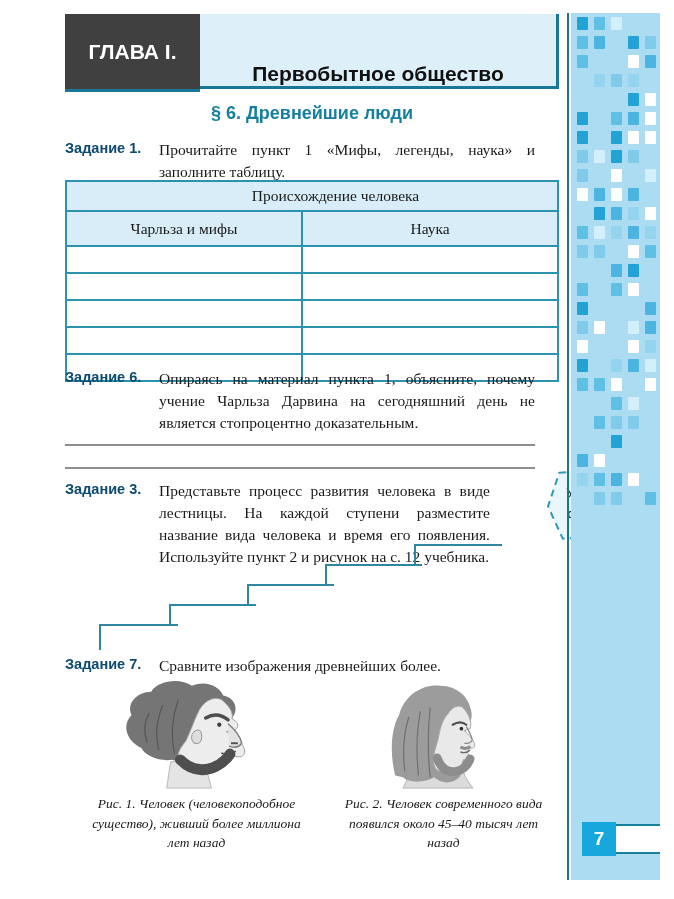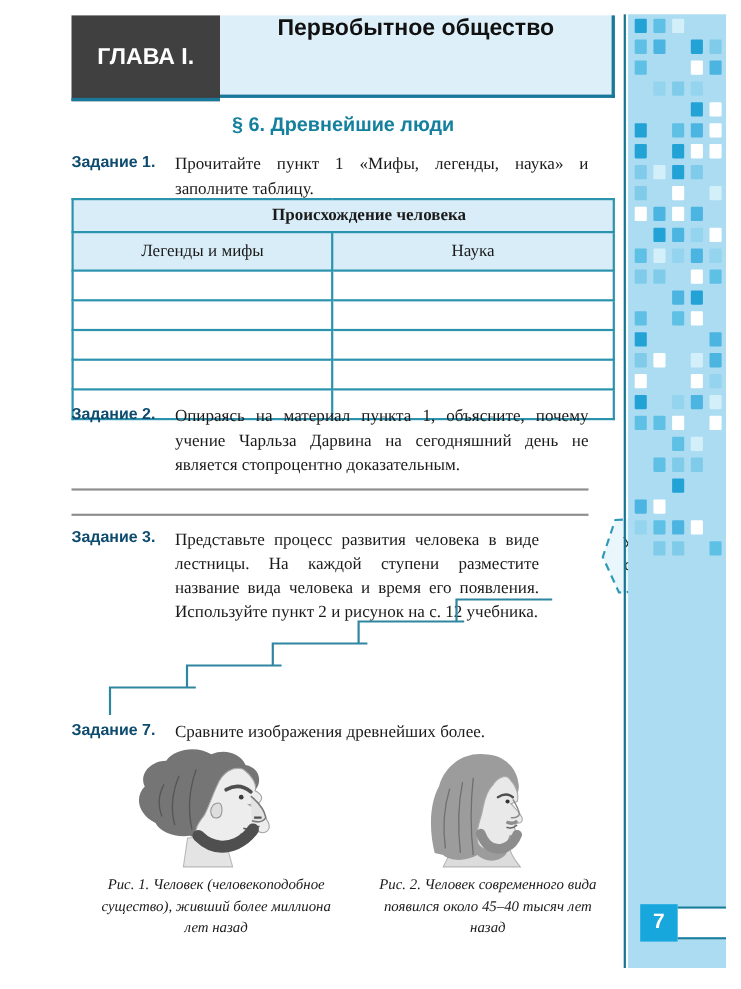--- a/index.html
+++ b/index.html
@@ -4,35 +4,35 @@
 <style>
   html,body{margin:0;padding:0;background:#fff;}
   .page{position:relative;width:674px;height:899px;background:#fff;overflow:hidden;
         font-family:"Liberation Serif", serif;color:#1a1a1a;}
   
   .chapter-box{position:absolute;left:65px;top:14px;width:135px;height:75px;
     background:#404040;color:#fff;display:flex;align-items:center;justify-content:center;
     font-family:"Liberation Sans",sans-serif;font-weight:bold;font-size:21px;
     border-bottom:3px solid #19789a;}
   .chapter-title-box{position:absolute;left:200px;top:14px;width:359px;height:75px;
-    background:#ddeff8;color:#111;display:flex;align-items:flex-start;justify-content:center;
+    background:#ddeff8;color:#111;display:flex;align-items:flex-end;justify-content:center;
     font-family:"Liberation Sans",sans-serif;font-weight:bold;font-size:21px;
     border-right:3px solid #19789a;border-bottom:3px solid #19789a;box-sizing:border-box;}
   .section-title{position:absolute;left:65px;top:103px;width:494px;text-align:center;
     font-family:"Liberation Sans",sans-serif;font-weight:bold;font-size:18px;color:#14809e;}
   
   .task{position:absolute;display:grid;grid-template-columns:84px 1fr;column-gap:10px;}
   .task-label{font-family:"Liberation Sans",sans-serif;font-weight:bold;font-size:14.5px;
     color:#0c4a6e;white-space:nowrap;padding-top:1px;}
   .task-text{font-size:15.5px;line-height:1.42;text-align:justify;}
   
   .origin-table{position:absolute;left:65px;top:180px;width:494px;border-collapse:collapse;
     font-size:15.5px;}
   .origin-table th,.origin-table td{border:2px solid #2b93ae;}
-  .origin-table .tbl-title{background:#d8edf8;font-weight:bold;text-align:center;height:26px;padding-left:48px;}
+  .origin-table .tbl-title{background:#d8edf8;font-weight:normal;text-align:center;height:26px;padding-left:48px;}
   .origin-table .tbl-colhead{background:#d8edf8;font-weight:normal;text-align:center;height:31px;}
   .origin-table td{height:23px;background:#fff;}
   
   .write-line{position:absolute;left:65px;width:470px;border-top:2px solid #8f8f8f;height:0;}
   
   .badge{position:absolute;left:545px;top:468px;width:96px;height:74px;transform:rotate(-3deg);}
   .badge svg{position:absolute;left:0;top:0;}
   .badge-text{position:absolute;left:22px;top:14px;width:70px;
     font-family:"Liberation Sans",sans-serif;font-size:13px;color:#222;line-height:1.6;}
   
@@ -72,21 +72,21 @@
   <table class="origin-table">
     <colgroup>
         <col style="width:48%">
         <col style="width:52%">
       </colgroup>
     <thead>
       <tr>
           <th colspan="2" class="tbl-title">Происхождение человека</th>
         </tr>
       <tr>
-        <th class="tbl-colhead">Легенды и мифы</th>
+        <th class="tbl-colhead">Чарльза и мифы</th>
         <th class="tbl-colhead">Наука</th>
       </tr>
     </thead>
     <tbody>
         <tr>
           <td></td>
           <td></td>
         </tr>
         <tr>
           <td></td>
@@ -101,21 +101,21 @@
           <td></td>
         </tr>
         <tr>
           <td></td>
           <td></td>
         </tr>
       </tbody>
   </table>
 
   <div class="task" style="left:65px;top:368px;width:470px;">
-    <span class="task-label">Задание 2.</span>
+    <span class="task-label">Задание 6.</span>
     <span class="task-text">Опираясь на материал пункта 1, объясните, почему учение Чарльза Дарвина на сегодняшний день не является стопроцентно доказательным.</span>
   </div>
   <div class="write-line" style="top:444px;"></div>
   <div class="write-line" style="top:467px;"></div>
 
   <div class="task" style="left:65px;top:480px;width:425px;">
     <span class="task-label">Задание 3.</span>
     <span class="task-text">Представьте процесс развития человека в виде лестницы. На каждой ступени разместите название вида человека и время его появления. Используйте пункт 2 и рисунок на с. 12 учебника.</span>
   </div>
 

